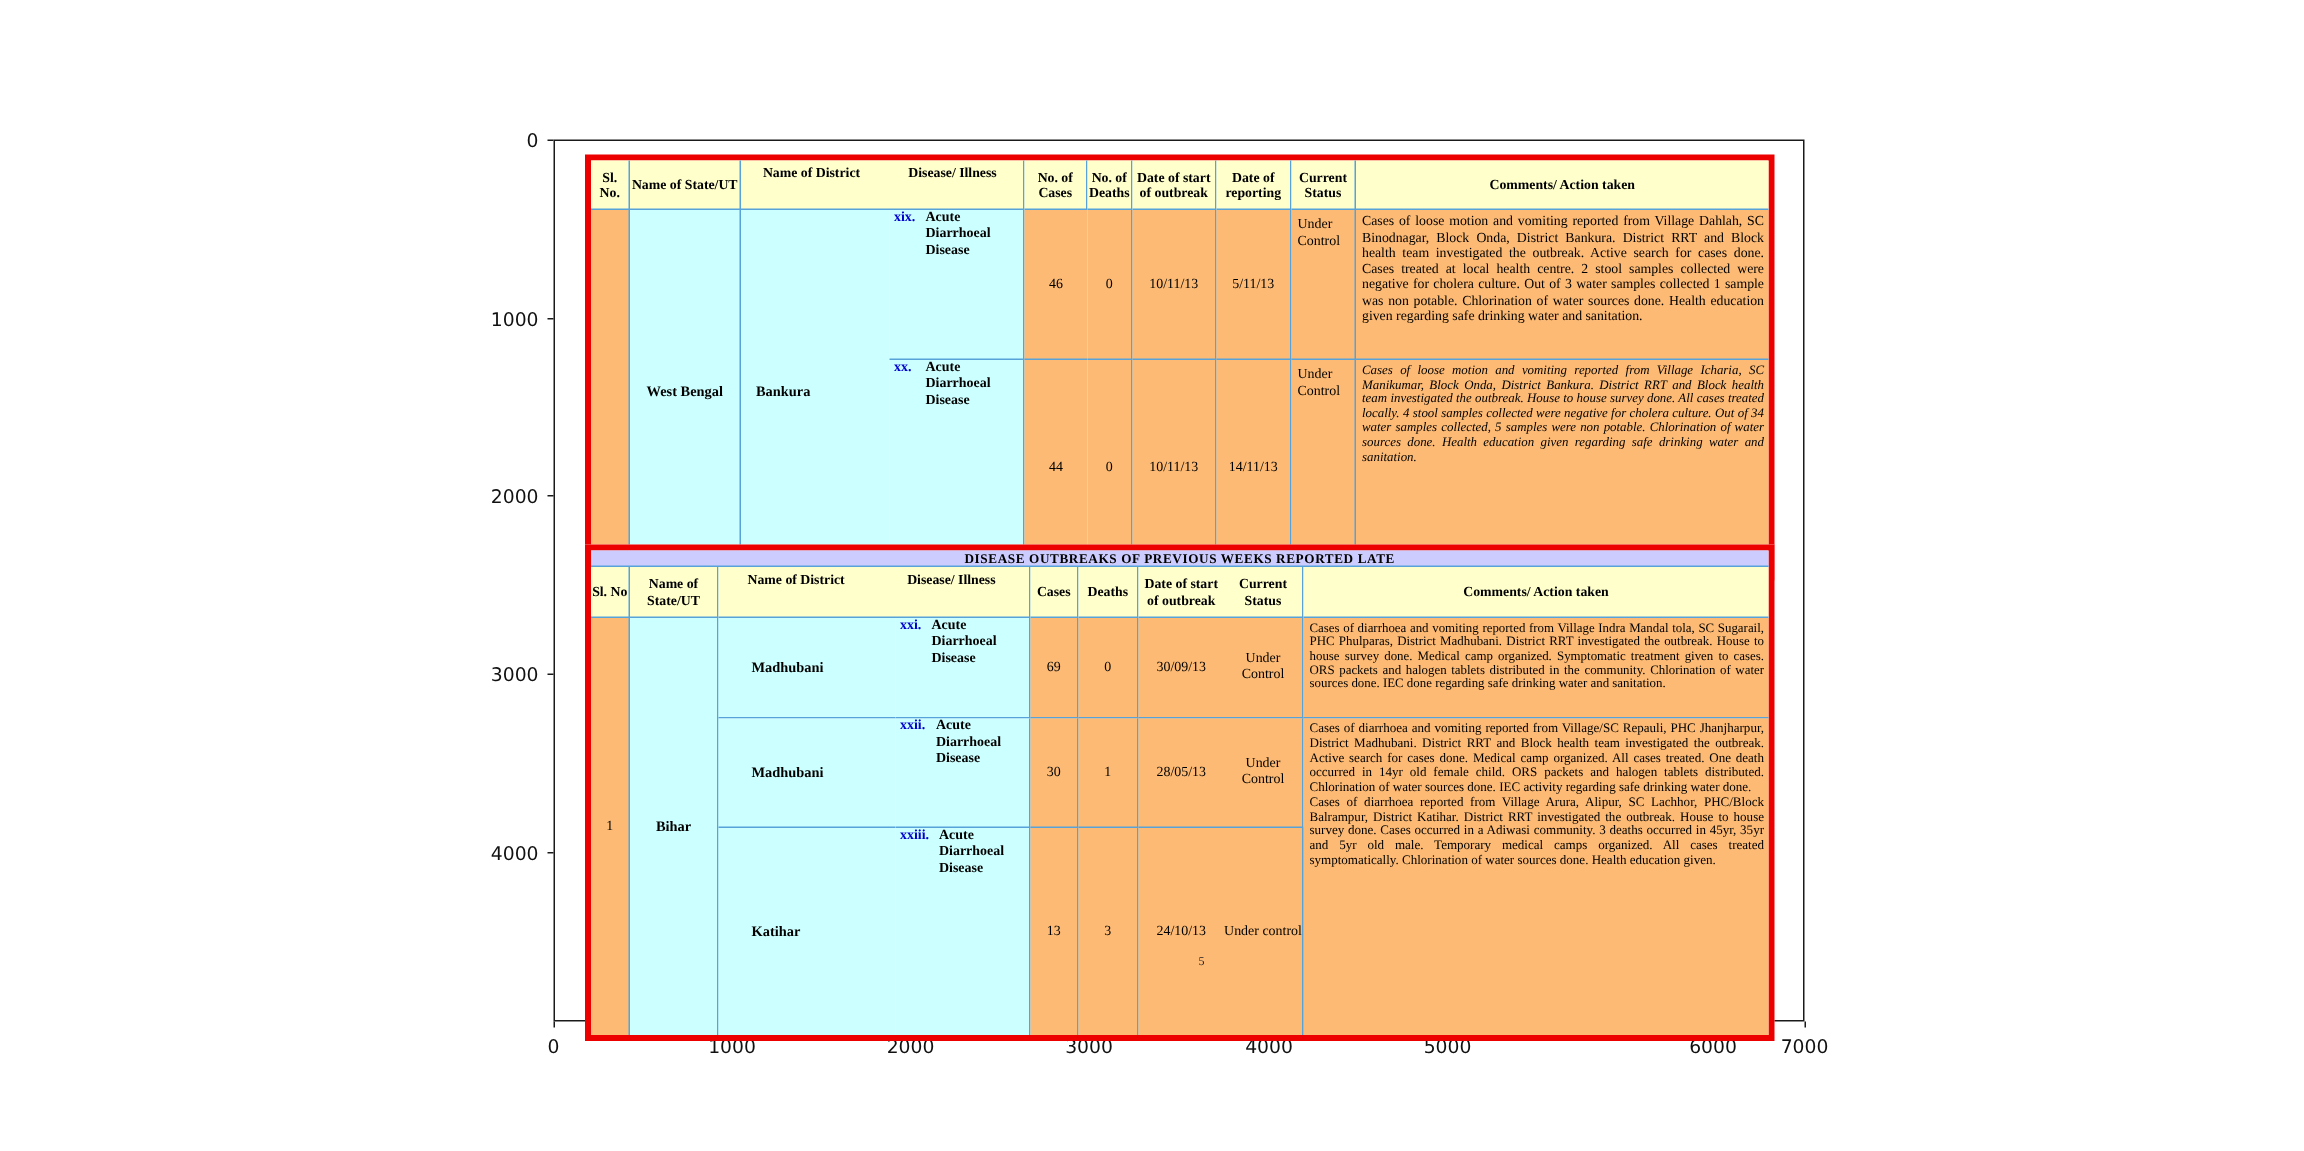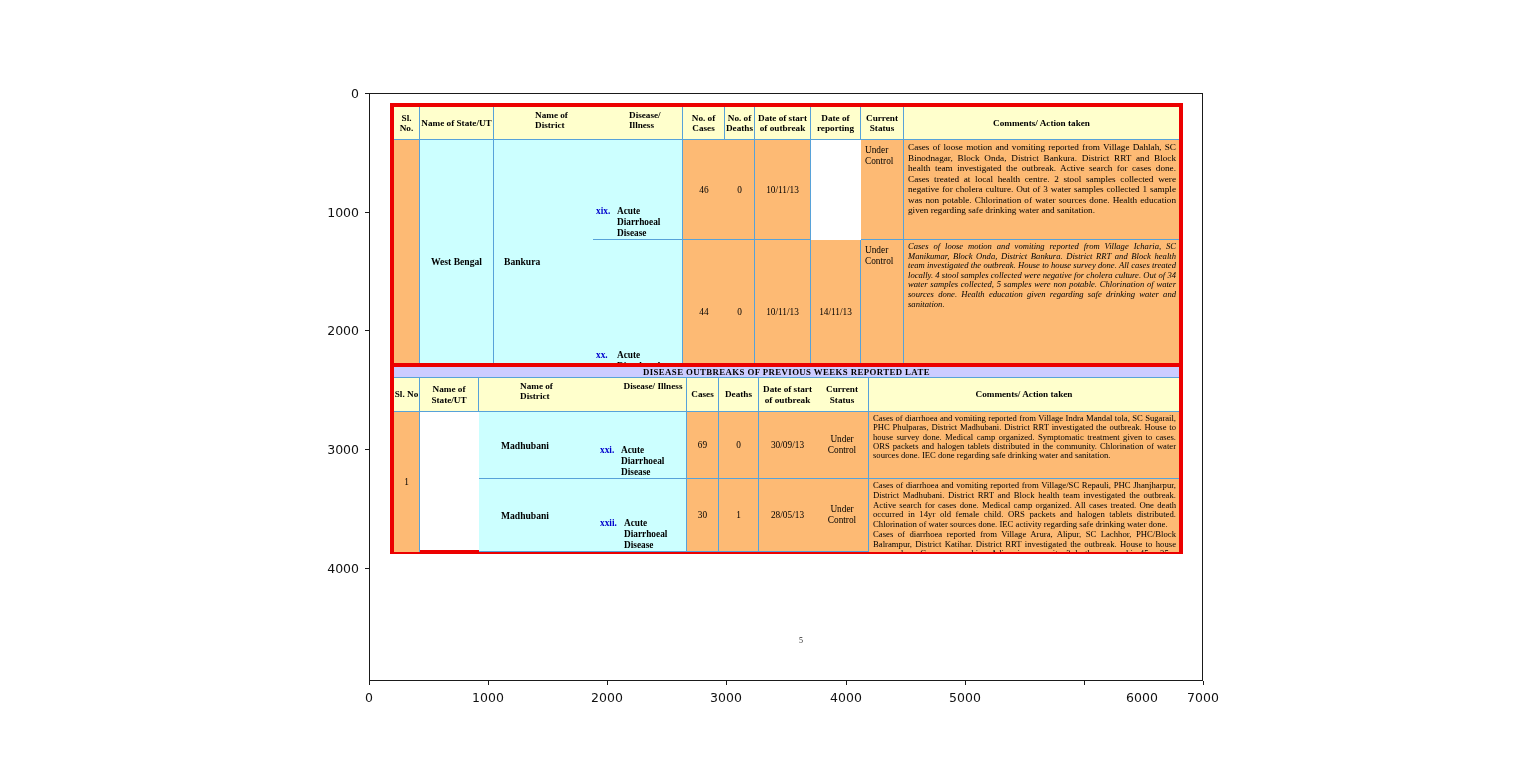--- a/index.html
+++ b/index.html
@@ -16,38 +16,38 @@
   .ylab{position:absolute;width:46px;text-align:right;
         font:12.5px "DejaVu Sans", sans-serif;color:#111;}
   #pageno{position:absolute;left:799px;top:636px;font-size:8px;color:#222;}
 
   
   .tbl{position:absolute;left:390px;width:793px;box-sizing:border-box;
        border:4px solid #ec0000;display:grid;background:#ffffff;}
   #table1{top:103px;height:284px;
           grid-template-columns:26px 74px 99px 90px 42px 30px 56px 50px 43px 1fr;
           grid-template-rows:33px 100px 1fr;}
-  #table2{top:363px;height:191px;
+  #table2{top:363px;height:331px;
           grid-template-columns:26px 59px 118px 90px 32px 40px 57px 53px 1fr;
           grid-template-rows:11px 34px 67px 73px 1fr;}
   .cell{border-right:1px solid #57a2d9;border-bottom:1px solid #57a2d9;
         overflow:hidden;box-sizing:border-box;background:#fdba74;}
   .nr{border-right:none;}
   .nb{border-bottom:none;}
   .cy{background:#ccffff;}
   .hdr{background:#ffffcc;display:flex;align-items:center;justify-content:center;
        text-align:center;font-weight:700;font-size:9.2px;line-height:10.4px;padding:1px;}
   .hdr2{background:#ffffcc;display:flex;align-items:flex-start;padding-top:3px;}
-  .hdr2 span{flex:1;font-weight:700;font-size:9.2px;line-height:10.4px;margin-left:41px;}
+  .hdr2 span{flex:1;text-align:center;font-weight:700;font-size:9.2px;line-height:10.4px;}
   .t2title{background:#ccccff;display:flex;align-items:center;justify-content:center;
            font-weight:700;font-size:8.8px;letter-spacing:.4px;}
   .ctr{display:flex;align-items:center;justify-content:center;font-size:9.3px;}
   .bold{font-weight:700;}
   .dist{display:flex;align-items:center;font-weight:700;font-size:9.6px;}
-  .disease{display:flex;align-items:flex-end;padding-left:3px;}
+  .disease{display:flex;align-items:flex-start;padding-left:3px;}
   .disease .inner{display:flex;align-items:flex-start;}
   .roman{color:#0000cc;font-weight:700;font-size:9.3px;line-height:11px;width:21px;flex:none;}
   .dname{font-weight:700;font-size:9.3px;line-height:11px;width:52px;}
   .status1{padding:5px 2px 0 4px;font-size:9.3px;line-height:11px;}
   .status2{display:flex;align-items:center;justify-content:center;text-align:center;
            font-size:9.3px;line-height:11px;}
   .comments{padding:2px 3px 0 4px;text-align:justify;}
   .cm-a{font-size:9.2px;line-height:10.55px;}
   .cm-b{font-size:8.6px;line-height:9.6px;font-style:italic;}
   .cm-c{font-size:8.6px;line-height:9.35px;}
@@ -126,20 +126,21 @@
 
     <div class="cell cy disease" style="grid-area:2/4/3/5">
       <div class="inner">
         <span class="roman">xix.</span>
         <span class="dname">Acute Diarrhoeal Disease</span>
       </div>
     </div>
     <div class="cell ctr nr" style="grid-area:2/5/3/6">46</div>
     <div class="cell ctr" style="grid-area:2/6/3/7">0</div>
     <div class="cell ctr" style="grid-area:2/7/3/8">10/11/13</div>
+    <div class="cell ctr" style="grid-area:2/8/3/9">5/11/13</div>
     <div class="cell status1" style="grid-area:2/9/3/10">Under Control</div>
     <div class="cell comments cm-a nr" style="grid-area:2/10/3/11">Cases of loose motion and vomiting reported from Village Dahlah, SC Binodnagar, Block Onda, District Bankura. District RRT and Block health team investigated the outbreak. Active search for cases done. Cases treated at local health centre. 2 stool samples collected were negative for cholera culture. Out of 3 water samples collected 1 sample was non potable. Chlorination of water sources done. Health education given regarding safe drinking water and sanitation.</div>
 
     <div class="cell cy disease nb" style="grid-area:3/4/4/5">
       <div class="inner">
         <span class="roman">xx.</span>
         <span class="dname">Acute Diarrhoeal Disease</span>
       </div>
     </div>
     <div class="cell ctr nr nb" style="grid-area:3/5/4/6">44</div>
@@ -173,20 +174,21 @@
         <span>Date of start of outbreak</span>
       </div>
     <div class="cell hdr" style="grid-area:2/8/3/9">
         <span>Current Status</span>
       </div>
     <div class="cell hdr nr" style="grid-area:2/9/3/10">
         <span>Comments/ Action taken</span>
       </div>
 
     <div class="cell ctr nb" style="grid-area:3/1/6/2">1</div>
+    <div class="cell cy ctr bold nb" style="grid-area:3/2/6/3;font-size:9.6px">Bihar</div>
 
     <div class="cell cy dist nr" style="grid-area:3/3/4/4;padding-left:22px">Madhubani</div>
     <div class="cell cy disease" style="grid-area:3/4/4/5">
       <div class="inner">
         <span class="roman">xxi.</span>
         <span class="dname">Acute Diarrhoeal Disease</span>
       </div>
     </div>
     <div class="cell ctr" style="grid-area:3/5/4/6">69</div>
     <div class="cell ctr" style="grid-area:3/6/4/7">0</div>

